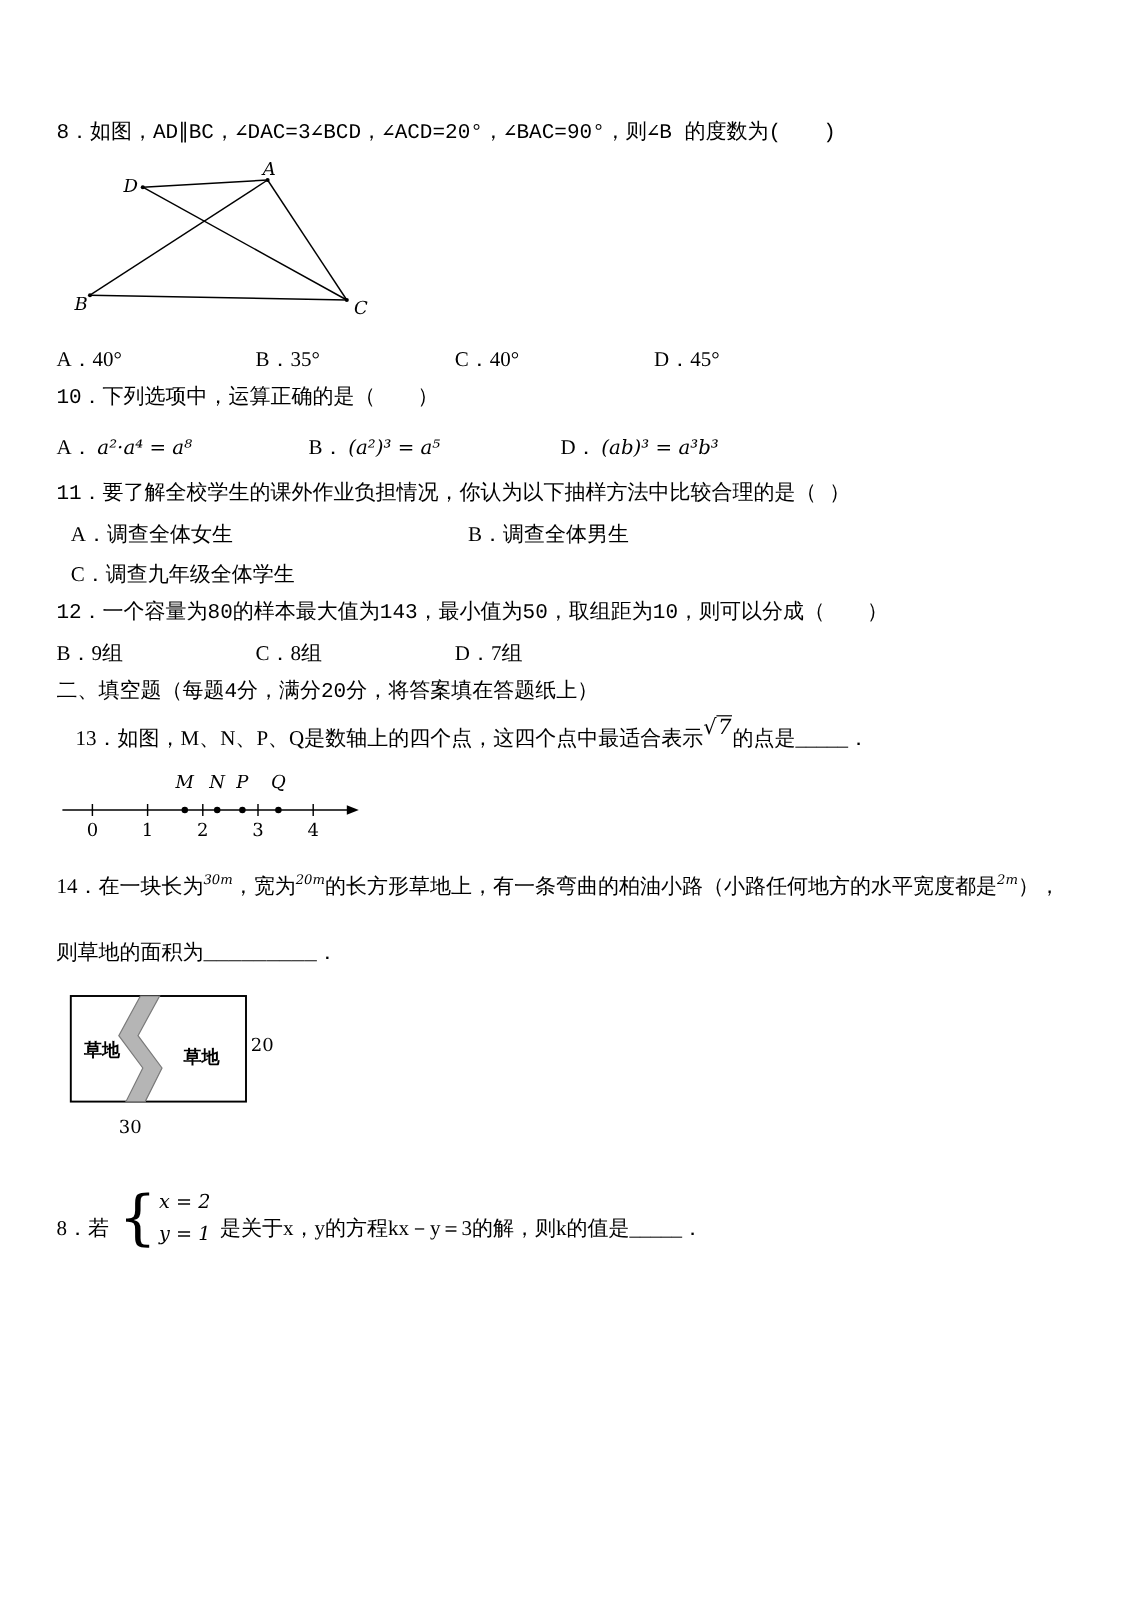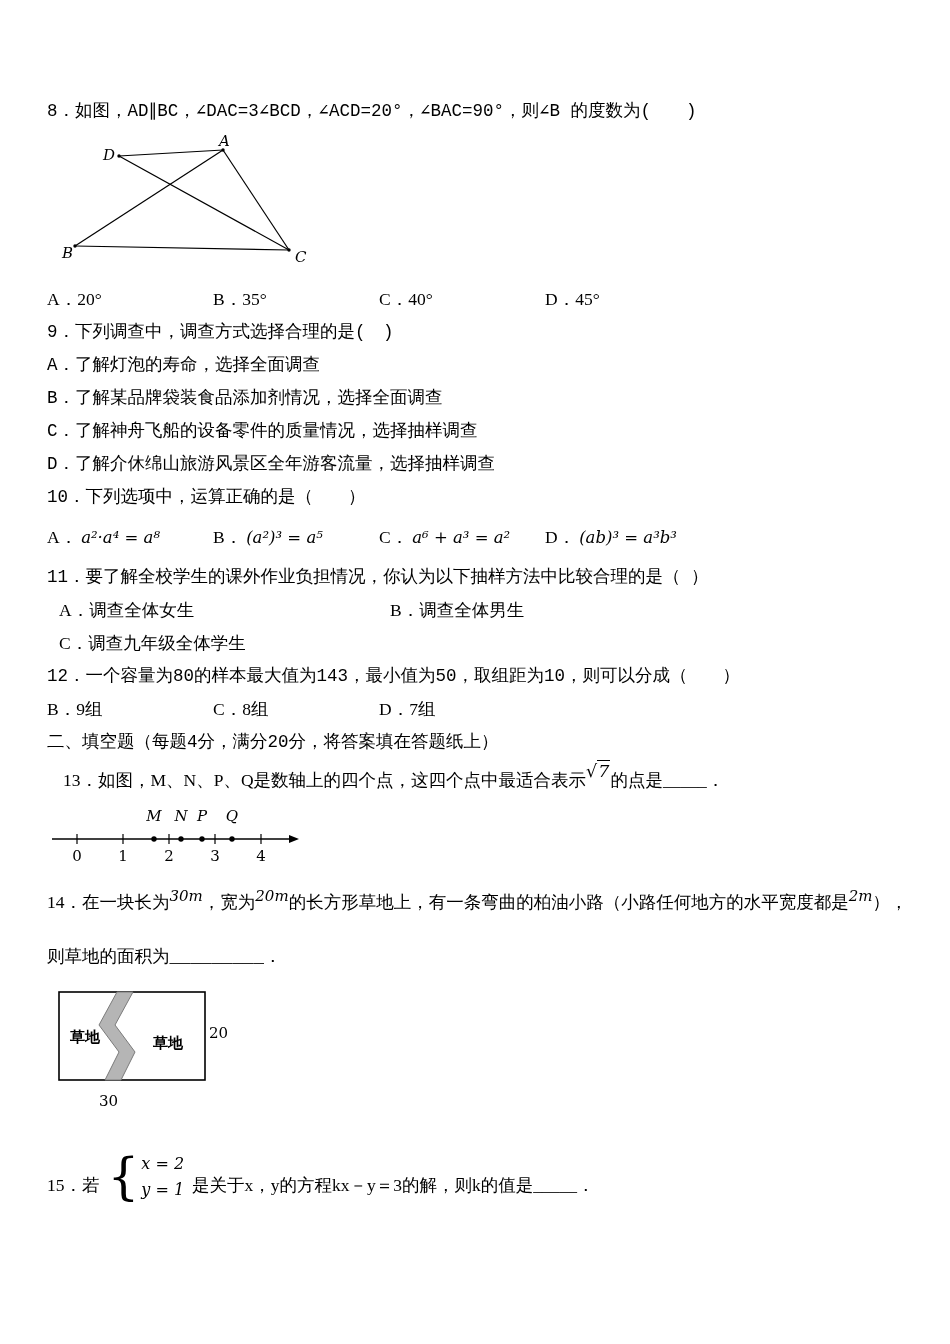--- a/index.html
+++ b/index.html
@@ -19,33 +19,33 @@
   
   .q8-fig-wrap { margin: 6px 0 10px 14px; }
   svg text { font-family: "DejaVu Serif", serif; font-size: 15px; fill: #000; }
   svg text.it { font-style: italic; }
   svg text.bold { font-weight: bold; font-size: 15px; font-style: normal; }
   svg text.num { font-style: normal; font-size: 15px; }
 
   
   .formula { font-family: "DejaVu Serif", serif; font-style: italic; font-size: 16.5px; }
   .opt-letter { margin-right: 4px; }
-  .q10-row { line-height: 46px; }
+  .q10-row { line-height: 46px; gap: 44px; }
 
   
   .sqrt { font-family: "DejaVu Serif", serif; font-style: italic; position: relative; top: -9px; white-space: nowrap; }
   .sqrt-rad { border-top: 1.4px solid #000; padding: 0 1px; }
 
   
   .q13-stem { line-height: 38px; margin-top: 2px; margin-left: 16px; }
   .q13-fig-wrap { margin: 6px 0 4px 0; }
 
   
   .q14-line1 { line-height: 40px; margin-top: 12px; }
-  .meas { font-family: "DejaVu Serif", serif; font-style: italic; font-size: 15px; position: relative; top: -7px; }
+  .meas { font-family: "DejaVu Serif", serif; font-style: italic; font-size: 11px; position: relative; top: -7px; }
   .q14-line2 { margin-top: 18px; }
   .q14-fig-wrap { margin: 16px 0 0 10px; }
 
   
   .q15-row { display: flex; align-items: center; margin-top: 26px; }
   .q15-text { align-self: flex-end; padding-bottom: 8px; }
   .brace { font-family: "DejaVu Serif", serif; font-size: 50px; font-weight: 300; line-height: 56px; margin: 0 2px 0 8px; }
   .sys { display: flex; flex-direction: column; font-family: "DejaVu Serif", serif; font-style: italic; font-size: 16px; line-height: 26px; margin-right: 8px; }
 
   .section-title { line-height: 33px; }
@@ -74,46 +74,36 @@
           <circle cx="228" cy="116" r="1.7"></circle>
         </g>
         <text class="it" x="42" y="26">D</text>
         <text class="it" x="158" y="12">A</text>
         <text class="it" x="1" y="124">B</text>
         <text class="it" x="234" y="128">C</text>
       </svg>
     </div>
 
     <div class="opt-row">
-      <span class="col">A．20°</span>
+      <span class="col">A．40°</span>
       <span class="col">B．35°</span>
       <span class="col">C．40°</span>
       <span class="col-last">D．45°</span>
     </div>
   </div>
 
-  <div>
-    <div class="line">9．下列调查中，调查方式选择合理的是(　)</div>
-    <div class="line">A．了解灯泡的寿命，选择全面调查</div>
-    <div class="line">B．了解某品牌袋装食品添加剂情况，选择全面调查</div>
-    <div class="line">C．了解神舟飞船的设备零件的质量情况，选择抽样调查</div>
-    <div class="line">D．了解介休绵山旅游风景区全年游客流量，选择抽样调查</div>
-  </div>
 
   <div>
     <div class="line">10．下列选项中，运算正确的是（　　）</div>
     <div class="opt-row q10-row">
       <span class="col">
         <span class="opt-letter">A．</span><span class="formula">a²·a⁴ = a⁸</span>
       </span>
       <span class="col">
         <span class="opt-letter">B．</span><span class="formula">(a²)³ = a⁵</span>
-      </span>
-      <span class="col">
-        <span class="opt-letter">C．</span><span class="formula">a⁶ + a³ = a²</span>
       </span>
       <span class="col-last">
         <span class="opt-letter">D．</span><span class="formula">(ab)³ = a³b³</span>
       </span>
     </div>
   </div>
 
   <div>
     <div class="line">11．要了解全校学生的课外作业负担情况，你认为以下抽样方法中比较合理的是（ ）</div>
     <div class="opt-row">
@@ -183,21 +173,21 @@
         <polygon points="60,2 42,35 62,62 48,90 64,90 78,62 58,35 76,2" fill="#b5b5b5" stroke="#7a7a7a" stroke-width="1"></polygon>
         <text class="bold" x="13" y="52">草地</text>
         <text class="bold" x="96" y="58">草地</text>
         <text class="num" x="152" y="48" font-size="17">20</text>
         <text class="num" x="42" y="116" font-size="17">30</text>
       </svg>
     </div>
   </div>
 
   <div class="q15-row">
-    <span class="q15-text">15．若</span>
+    <span class="q15-text">8．若</span>
     <span class="brace">{</span>
     <span class="sys">
       <span>x = 2</span>
       <span>y = 1</span>
     </span>
     <span class="q15-text">是关于x，y的方程kx－y＝3的解，则k的值是_____．</span>
   </div>
 
 </div>
 

